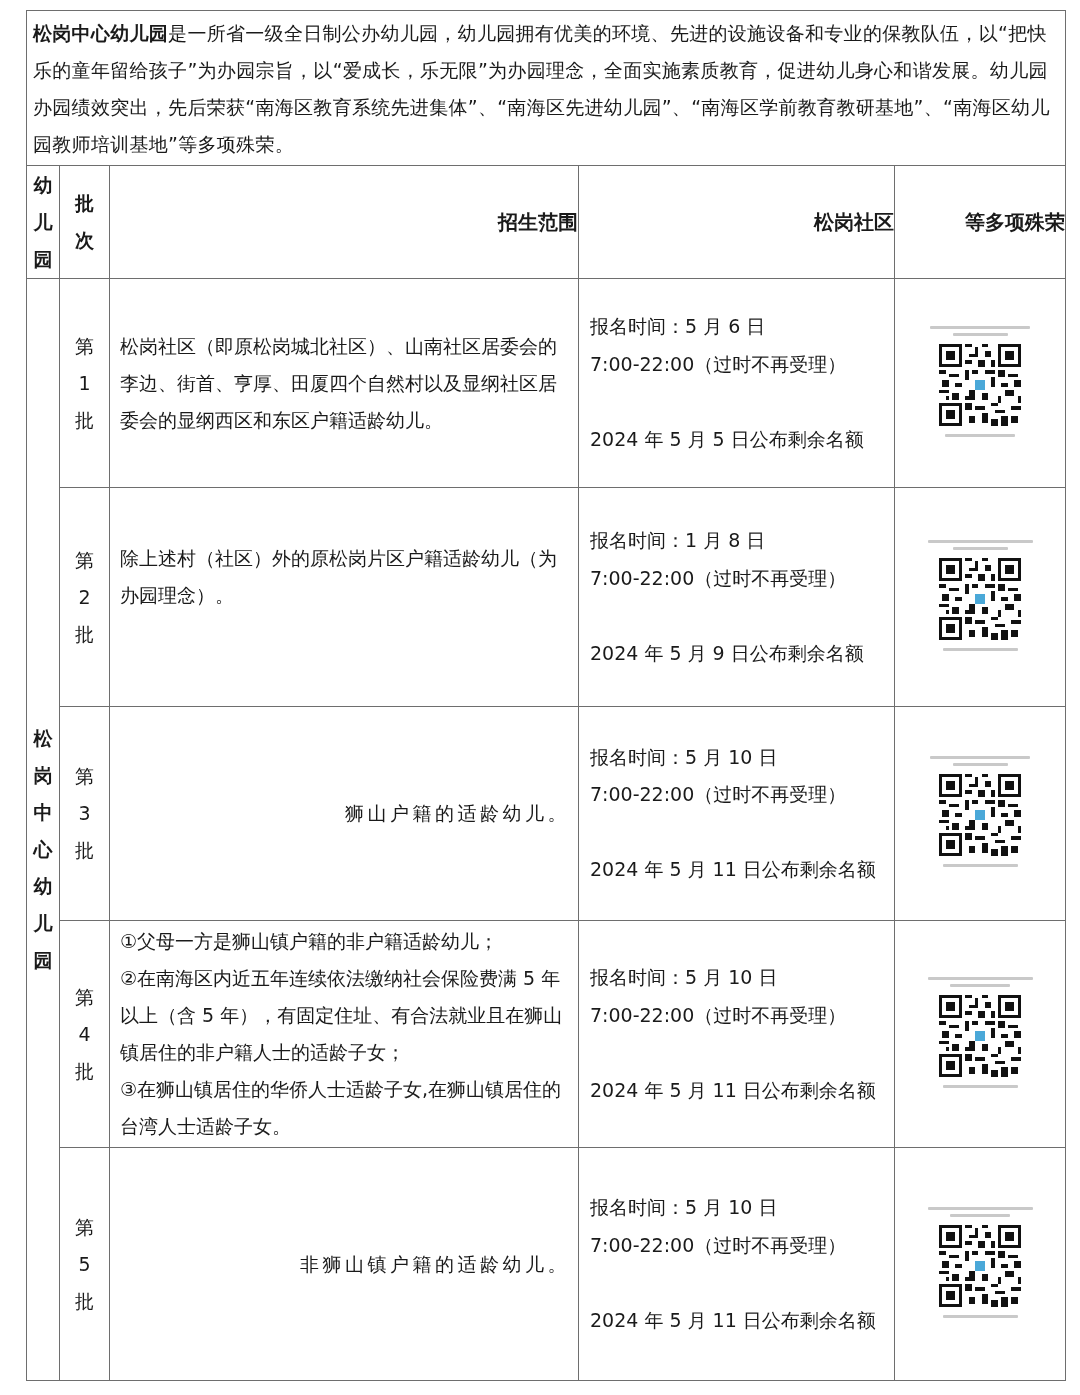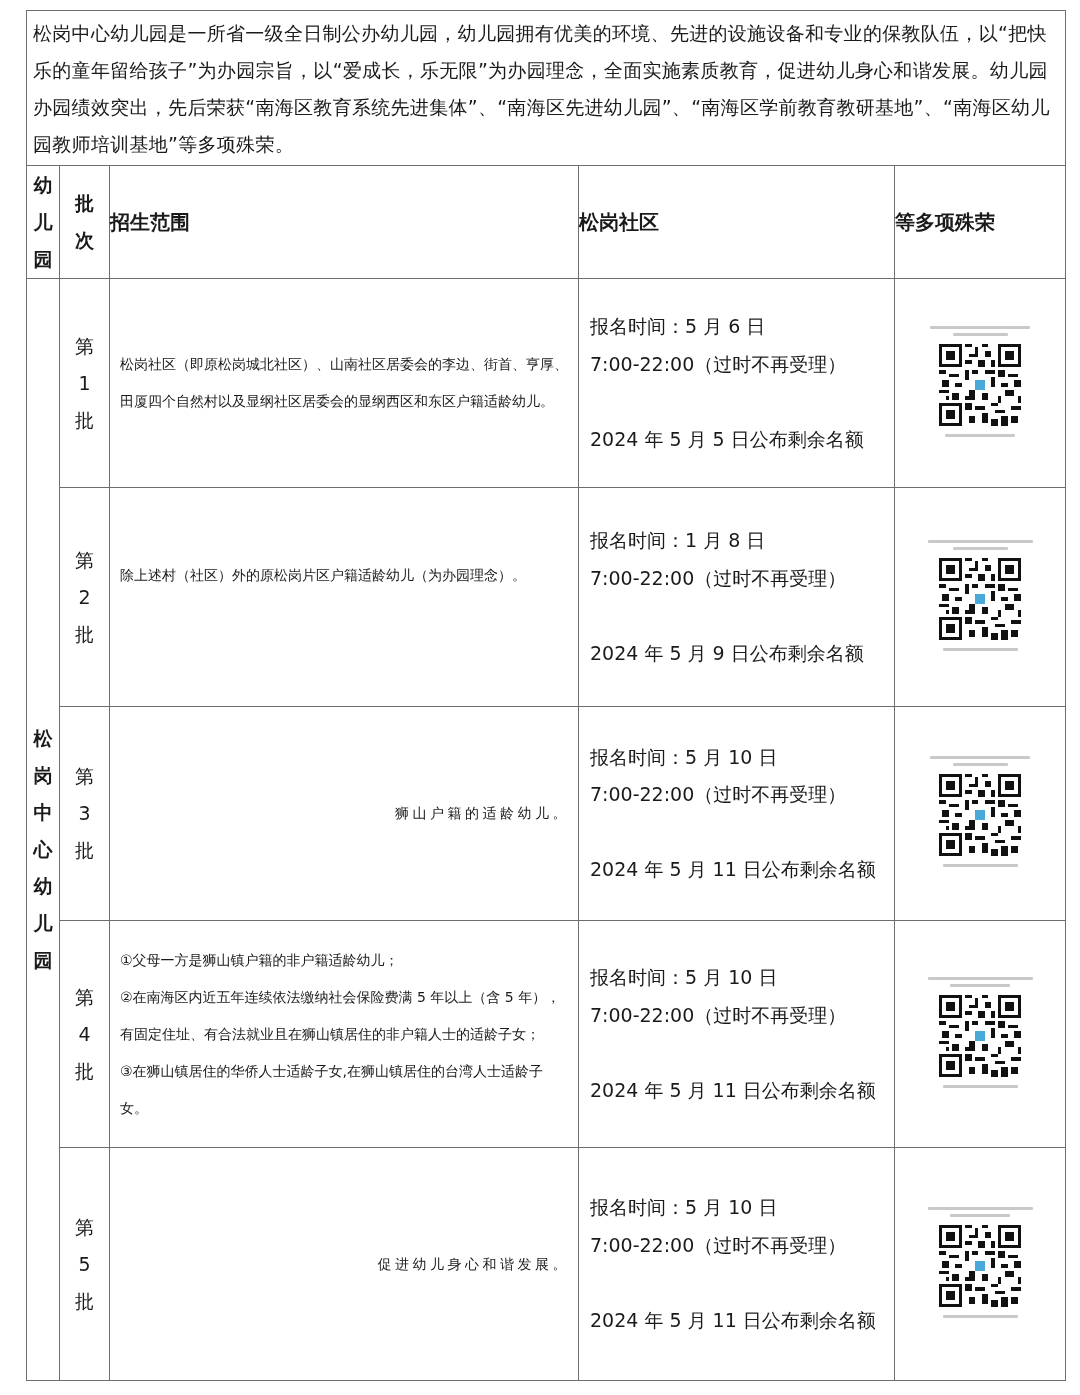--- a/index.html
+++ b/index.html
@@ -1,25 +1,25 @@
 <!DOCTYPE html>
 <html><head>
 <meta charset="utf-8">
 <style>
   html, body { margin:0; padding:0; background:#ffffff; }
   body { width:1080px; height:1395px; position:relative; overflow:hidden;
          font-family:"DejaVu Sans","Liberation Sans",sans-serif; color:#1a1a1a; }
   table.main { position:absolute; left:26px; top:10px; width:1039px; border-collapse:collapse; table-layout:fixed; }
   table.main td { border:1.5px solid #6e6e6e; padding:0; vertical-align:middle; }
   .intro { font-size:19px; line-height:37px; padding:4px 6px 2px 6px !important; height:147px; letter-spacing:0.3px; }
-  .intro b { font-weight:normal; }
-  .hdr { font-weight:bold; font-size:20px; text-align:left; }
+  .intro b { font-weight:bold; }
+  .hdr { font-weight:bold; font-size:20px; text-align:right; }
   .vert { font-size:19px; line-height:37px; text-align:center; width:1em; margin:0 auto; }
   .vert.bold { font-weight:bold; }
-  .scope { font-size:14px; line-height:37px; padding:0 8px 0 10px !important; }
+  .scope { font-size:19px; line-height:37px; padding:0 8px 0 10px !important; }
   .scope.wide { letter-spacing:3.5px;text-align:right; }
   .time { font-size:19px; line-height:37.5px; padding:0 8px 0 11px !important;margin-top:23px; }
   .time .gap { height:37.5px; }
   .qr-cell { text-align:center; }
   .qr-wrap { display:inline-block; width:120px; }
   .qr-cap { height:3px; background:#c9c9c9; margin:4px auto; border-radius:1px; }
   .qr-img { width:82px; height:82px; margin:8px auto; position:relative; }
   .qr-img svg { width:82px; height:82px; display:block; }
 </style>
 </head>
@@ -191,21 +191,21 @@
 
   <tr style="height:233px">
     <td>
       <div class="vert">
         <div>第</div>
         <div>5</div>
         <div>批</div>
       </div>
     </td>
     <td class="scope wide">
-          <div>促进幼儿身心和谐发展。</div>
+          <div>非狮山镇户籍的适龄幼儿。</div>
         </td>
     <td class="time">
       <div>报名时间：5 月 10 日</div>
       <div>7:00-22:00（过时不再受理）</div>
       <div class="gap"></div>
       <div>2024 年 5 月 11 日公布剩余名额</div>
     </td>
     <td class="qr-cell">
       <div class="qr-wrap">
         <div class="qr-cap" style="width:105px"></div><div class="qr-cap" style="width:60px"></div>

